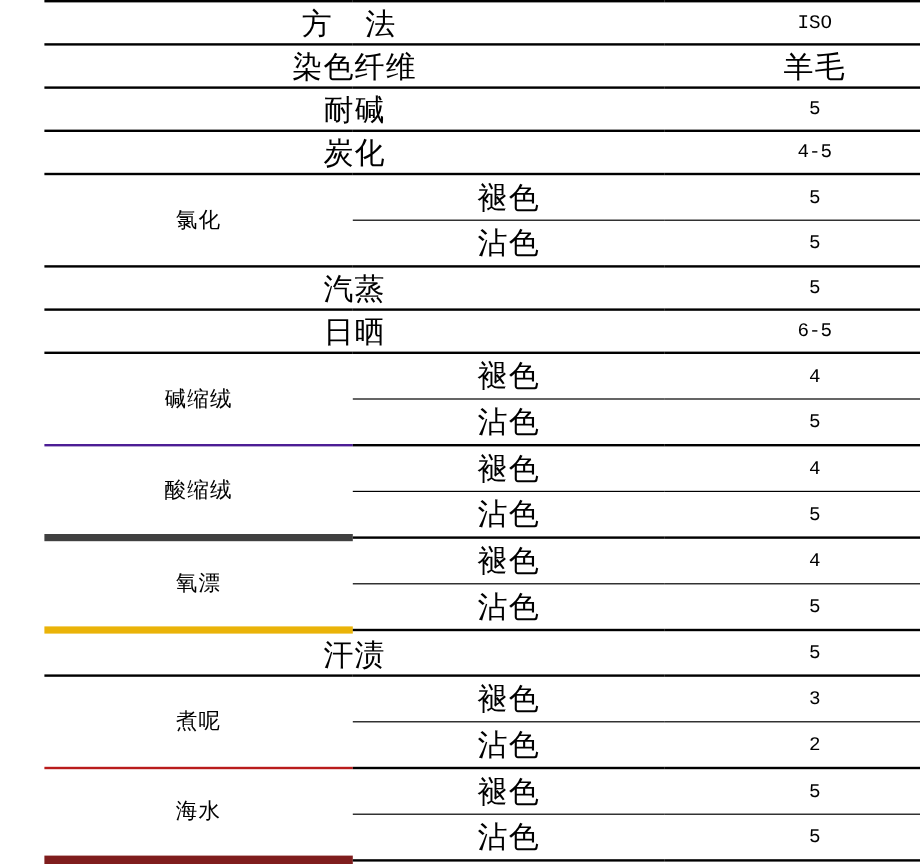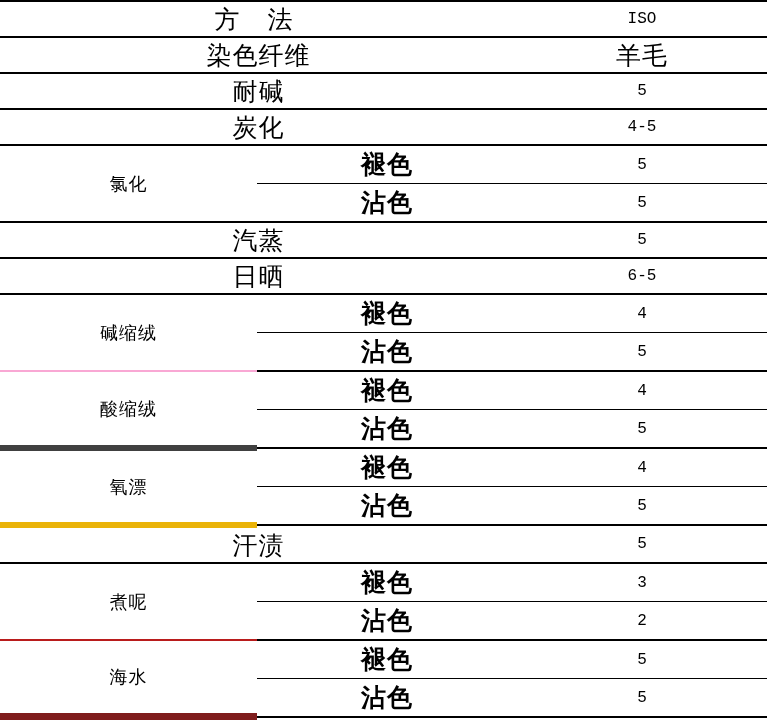--- a/index.html
+++ b/index.html
@@ -12,20 +12,21 @@
     height: 720px;
     font-family: "Liberation Serif", "DejaVu Serif", serif;
     color: #000000;
     overflow: hidden;
   }
   #sheet {
     position: relative;
     width: 767px;
     height: 720px;
     box-sizing: border-box;
+    padding-left: 37px;
   }
   table.fastness-table {
     width: 767px;
     border-collapse: collapse;
     table-layout: fixed;
     font-size: 25px;
     line-height: 1.0;
   }
   table.fastness-table td {
     border: 0;
@@ -44,21 +45,20 @@
   
   table.fastness-table {
     border-top: 2px solid #000;
   }
   
   td.val {
     border-left: 2px solid #000;
   }
   td.sub {
     border-left: 2px solid #000;
-    font-weight: bold;
   }
   .cn {
     font-family: "DejaVu Sans", "Liberation Sans", sans-serif;
     font-size: 25px;
     letter-spacing: 1px;
   }
   .cn-wide {
     font-family: "DejaVu Sans", "Liberation Sans", sans-serif;
     font-size: 25px;
     letter-spacing: 10px;
@@ -125,21 +125,21 @@
         <td colspan="2" class="cn" style="height:34px">汽蒸</td>
         <td class="val num">5</td>
       </tr>
 
       <tr class="row">
         <td colspan="2" class="cn" style="height:34px">日晒</td>
         <td class="val num">6-5</td>
       </tr>
 
       <tr class="row thin">
-        <td rowspan="2" class="grp label-cell" style="border-bottom:2px solid #f9a8d4">碱缩绒</td>
+        <td rowspan="2" class="grp label-cell" style="border-bottom:2px solid #4c1d95">碱缩绒</td>
         <td class="sub cn half">褪色</td>
         <td class="val num">4</td>
       </tr>
       <tr class="row">
         <td class="sub cn half">沾色</td>
         <td class="val num">5</td>
       </tr>
 
       <tr class="row thin">
         <td rowspan="2" class="grp label-cell" style="border-bottom:6px solid #404040">酸缩绒</td>

